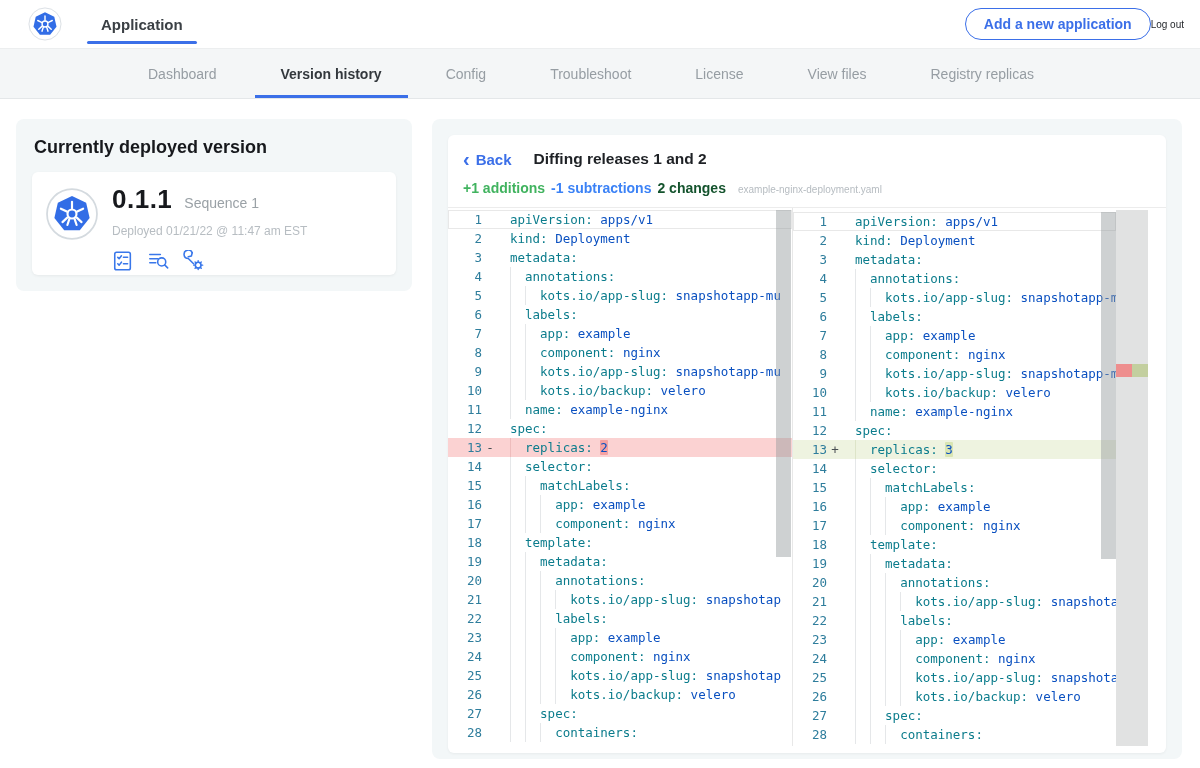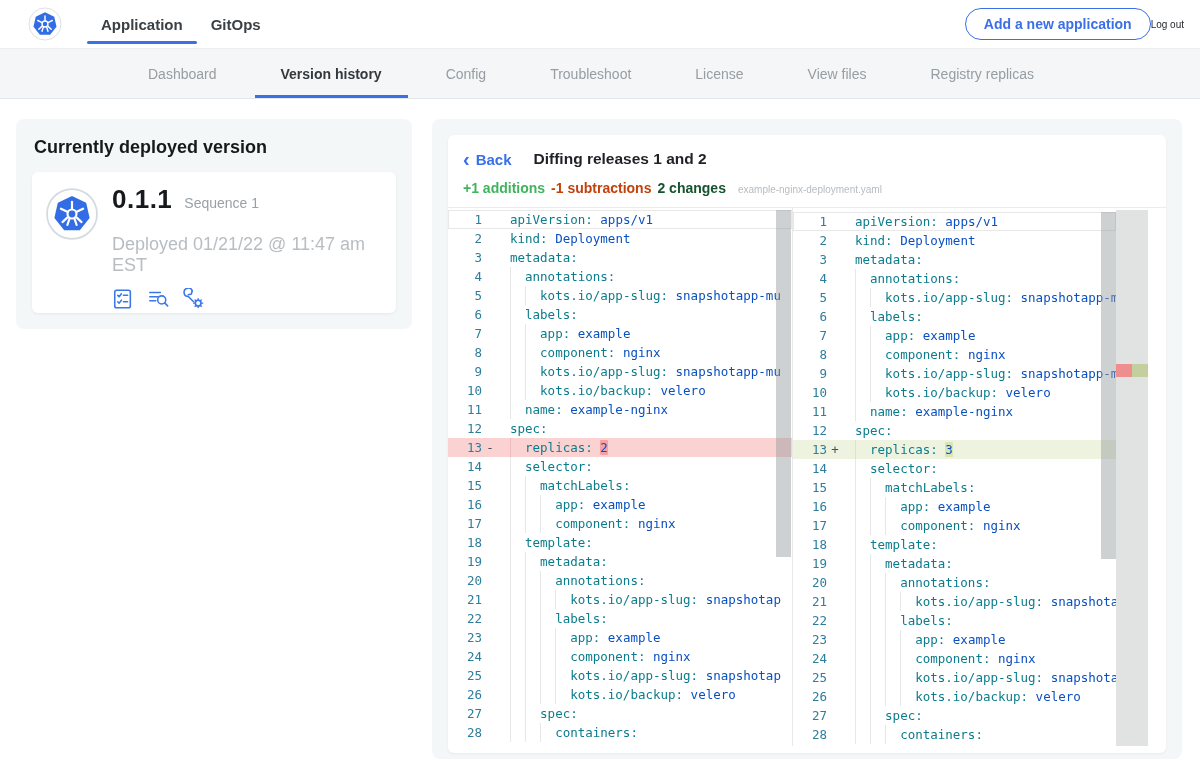--- a/index.html
+++ b/index.html
@@ -26,34 +26,34 @@
 
   
   .dep-card { width:396px; margin-left:16px; background:#f3f7f8; border-radius:8px; padding:16px; }
   .dep-heading { font-size:18px; font-weight:700; color:#17191d; margin:2px 0 14px 2px; }
   .dep-inner { background:#fff; border-radius:6px; box-shadow:0 1px 3px rgba(0,0,0,.06); padding:12px 14px 3px; display:flex; }
   .k8s-badge { width:52px; height:52px; flex:0 0 auto; margin-top:4px; }
   .dep-body { margin-left:14px; }
   .ver-row { display:flex; align-items:baseline; gap:12px; }
   .ver-num { font-size:26px; font-weight:800; color:#17191d; letter-spacing:.5px; }
   .ver-seq { font-size:14px; color:#9aa1a6; }
-  .dep-date { font-size:18px; color:#b7bdc2; margin-top:19px; }
+  .dep-date { font-size:12px; color:#b7bdc2; margin-top:9px; }
   .dep-icons { display:flex; gap:13px; margin-top:12px; }
   .dep-icons svg { cursor:pointer; }
 
   
   .diff-card { width:750px; margin-left:20px; background:#f3f7f8; border-radius:8px; padding:16px 16px 6px; height:640px; }
   .diff-panel { background:#fff; border-radius:6px; box-shadow:0 1px 3px rgba(0,0,0,.05); height:618px; overflow:hidden; }
   .diff-head { display:flex; align-items:center; padding:15px 15px 0; }
   .back-link { color:#3b6fe8; font-size:15px; font-weight:700; cursor:pointer; display:flex; align-items:center; }
   .back-chev { font-size:20px; line-height:14px; margin-right:6px; font-weight:700; }
   .diff-title { font-size:15.5px; font-weight:700; color:#1e2125; margin-left:22px; }
   .diff-stats { display:flex; align-items:baseline; padding:12px 15px 11px; font-size:14px; }
   .stat-add { color:#41b35f; font-weight:700; }
-  .stat-sub { color:#c2410c; font-weight:700; margin-left:6px; }
+  .stat-sub { color:#3b82f6; font-weight:700; margin-left:6px; }
   .stat-chg { color:#14532d; font-weight:700; margin-left:6px; }
   .stat-file { color:#b6bcc1; font-size:10px; margin-left:12px; }
 
   
   .editors { display:flex; border-top:1px solid #ececec; height:539px; font-family:"DejaVu Sans Mono", monospace; font-size:12.5px; }
   .editor { position:relative; overflow:hidden; padding-top:2px; }
   .editor-left { width:345px; border-right:1px solid #e8e8e8; }
   .editor-right { flex:1; display:flex; }
   .code-region { position:relative; width:323px; overflow:hidden; padding-top:2px; }
   .line { display:flex; height:19px; line-height:19px; white-space:pre; }
@@ -94,23 +94,20 @@
         <line x1="14.7" y1="20.5" x2="11.4" y2="23.6"></line>
         <line x1="14.4" y1="16.3" x2="10.3" y2="14.3"></line>
         <line x1="16.2" y1="21.4" x2="14.8" y2="25.6"></line>
         <line x1="19.8" y1="21.4" x2="21.2" y2="25.6"></line>
       </g>
     </svg>
   </div>
   <div class="top-tabs">
     <div class="top-tab active">
         <span>Application</span>
-      </div>
-    <div class="top-tab">
-        <span>GitOps</span>
       </div>
   </div>
   <div class="topbar-right">
     <button class="pill-btn">Add a new application</button>
     <span class="logout">Log out</span>
   </div>
 </div>
 
 <div class="subnav">
   <div class="subnav-item">Dashboard</div>

